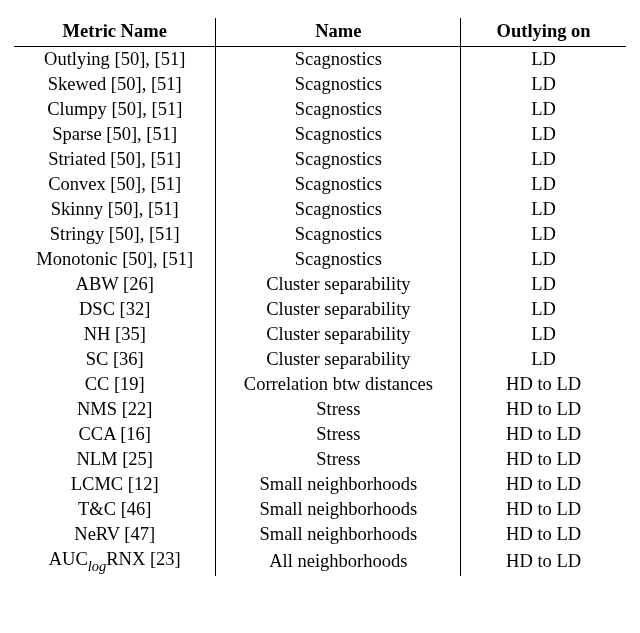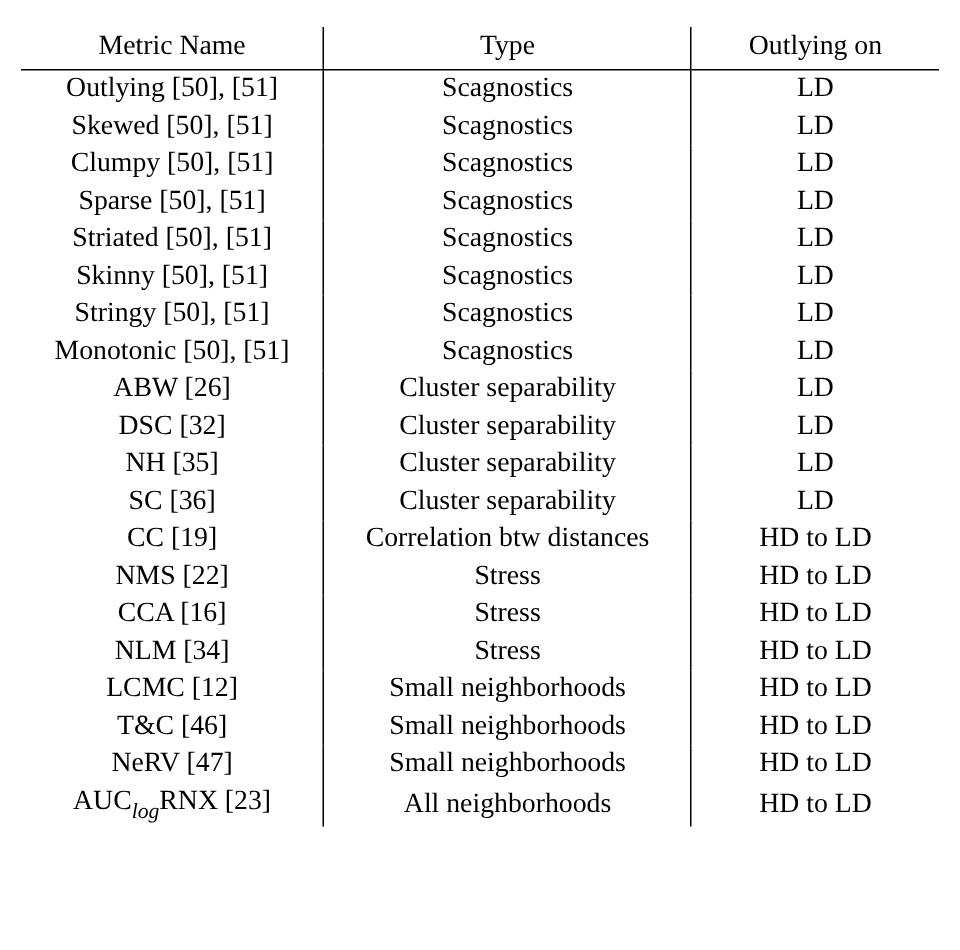--- a/index.html
+++ b/index.html
@@ -11,21 +11,21 @@
       background: #fff;
       width: 640px;
       box-sizing: border-box;
     }
     table {
       border-collapse: collapse;
       width: 100%;
       table-layout: fixed;
     }
     th {
-      font-weight: normal;
+      font-weight: bold;
       text-align: center;
       padding: 3px 4px 4px 4px;
       border-bottom: 1.2px solid #000;
     }
     td {
       text-align: center;
       padding: 2px 4px;
       white-space: nowrap;
     }
     col.c1 { width: 33%; }
@@ -40,21 +40,21 @@
 
 <table>
   <colgroup>
     <col class="c1">
       <col class="c2">
       <col class="c3">
   </colgroup>
   <thead>
     <tr>
       <th class="c1">Metric Name</th>
-      <th class="c2">Type</th>
+      <th class="c2">Name</th>
       <th>Outlying on</th>
     </tr>
   </thead>
   <tbody id="tbody">
   <tr>
         <td class="c1">Outlying [50], [51]</td>
         <td class="c2">Scagnostics</td>
         <td>LD</td>
       </tr>
       <tr>
@@ -67,20 +67,25 @@
         <td class="c2">Scagnostics</td>
         <td>LD</td>
       </tr>
       <tr>
         <td class="c1">Sparse [50], [51]</td>
         <td class="c2">Scagnostics</td>
         <td>LD</td>
       </tr>
       <tr>
         <td class="c1">Striated [50], [51]</td>
+        <td class="c2">Scagnostics</td>
+        <td>LD</td>
+      </tr>
+      <tr>
+        <td class="c1">Convex [50], [51]</td>
         <td class="c2">Scagnostics</td>
         <td>LD</td>
       </tr>
       <tr>
         <td class="c1">Skinny [50], [51]</td>
         <td class="c2">Scagnostics</td>
         <td>LD</td>
       </tr>
       <tr>
         <td class="c1">Stringy [50], [51]</td>
@@ -121,21 +126,21 @@
         <td class="c1">NMS [22]</td>
         <td class="c2">Stress</td>
         <td>HD to LD</td>
       </tr>
       <tr>
         <td class="c1">CCA [16]</td>
         <td class="c2">Stress</td>
         <td>HD to LD</td>
       </tr>
       <tr>
-        <td class="c1">NLM [34]</td>
+        <td class="c1">NLM [25]</td>
         <td class="c2">Stress</td>
         <td>HD to LD</td>
       </tr>
       <tr>
         <td class="c1">LCMC [12]</td>
         <td class="c2">Small neighborhoods</td>
         <td>HD to LD</td>
       </tr>
       <tr>
         <td class="c1">T&amp;C [46]</td>

